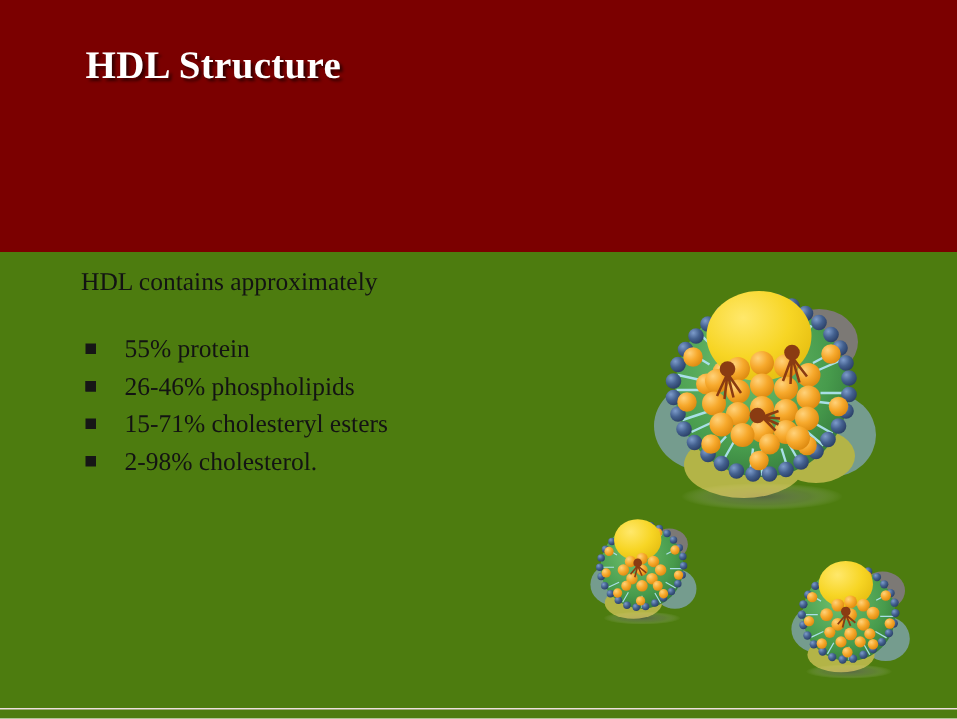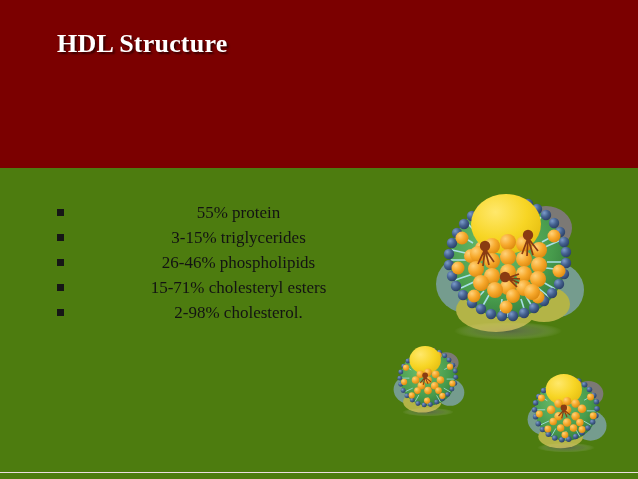--- a/index.html
+++ b/index.html
@@ -52,21 +52,20 @@
     font-size: 17px;
     color: #131313;
     line-height: 20px;
     white-space: nowrap;
   }
   #bullet-list {
     list-style: none;
     margin: 0;
     padding: 0;
     margin-top: 22px;
-    text-align: center;
   }
   #bullet-list li {
     position: relative;
     padding-left: 29px;
     font-family: "Liberation Serif", serif;
     font-size: 17px;
     color: #131313;
     line-height: 25px;
     white-space: nowrap;
   }
@@ -97,28 +96,28 @@
 </style>
 </head>
 <body>
 
 <div id="slide">
 
   <div id="header-band"></div>
   <div id="slide-title">HDL Structure</div>
 
   <div id="body-text">
+    <div id="intro-line">HDL contains approximately</div>
     <ul id="bullet-list">
       <li>
         <span class="bullet-marker"></span>
         <span>55% protein</span>
       </li>
       <li>
         <span class="bullet-marker"></span>
-        <span>3-15% triglycerides</span>
       </li>
       <li>
         <span class="bullet-marker"></span>
         <span>26-46% phospholipids</span>
       </li>
       <li>
         <span class="bullet-marker"></span>
         <span>15-71% cholesteryl esters</span>
       </li>
       <li>

